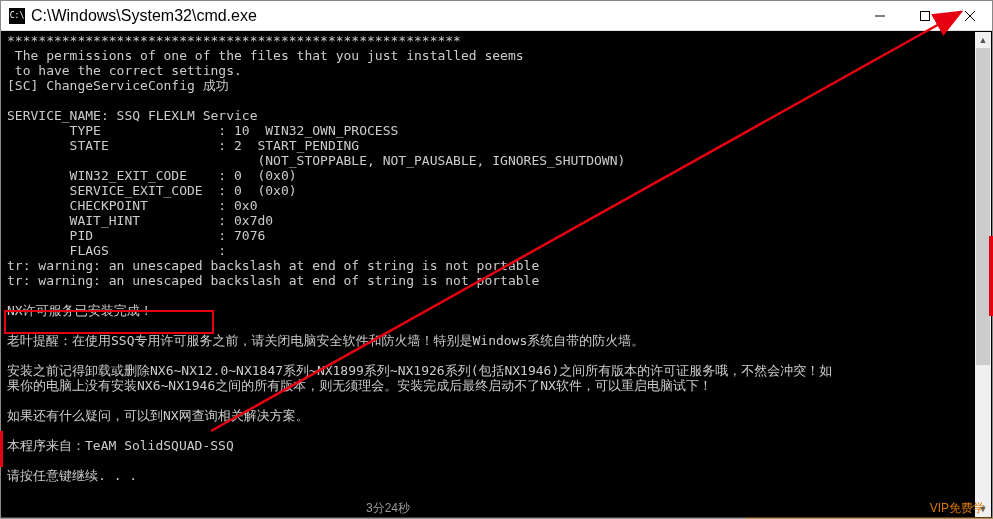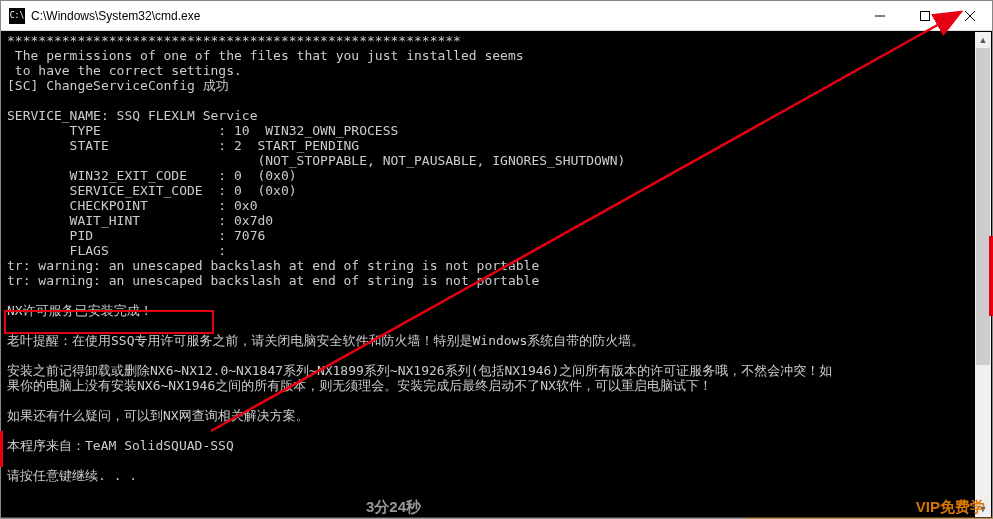--- a/index.html
+++ b/index.html
@@ -33,21 +33,21 @@
   margin: 0 6px 0 8px;
   background: #000;
   display: flex;
   align-items: center;
   justify-content: center;
   font-size: 8px;
   color: #fff;
   font-family: monospace;
 }
 .titlebar-title {
-  font-size: 12px;
+  font-size: 16px;
   color: #000;
   flex: 1;
 }
 .titlebar-buttons {
   display: flex;
   height: 100%;
 }
 .titlebar-btn {
   width: 45px;
   height: 100%;
@@ -132,24 +132,23 @@
   position: absolute;
   left: 0; right: 0; bottom: 0;
   height: 2px;
   background: linear-gradient(to right, #aaa 0%, #aaa 75%, #f0a020 75%, #f0a020 100%);
   opacity: 0.4;
   z-index: 5;
 }
 .footer-fragment {
   position: absolute;
   bottom: 2px;
-  font-size: 15px;
+  font-size: 12px;
   color: #999;
   z-index: 5;
-  font-weight: bold;
 }
 .footer-time { left: 366px; }
 .footer-vip { right: 8px; color: #d97706; }
 </style>
 </head>
 <body>
 
 <div class="window">
 
   <div class="titlebar">

